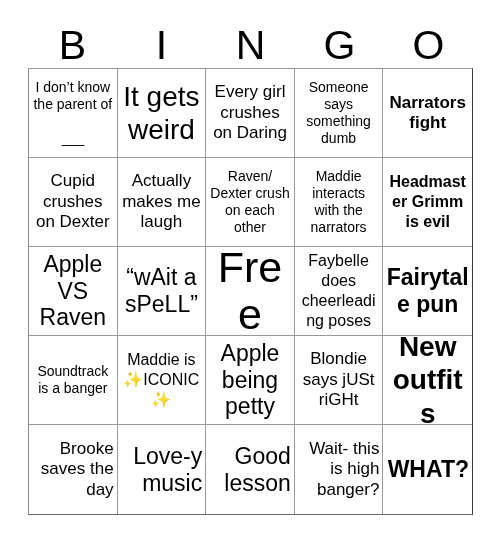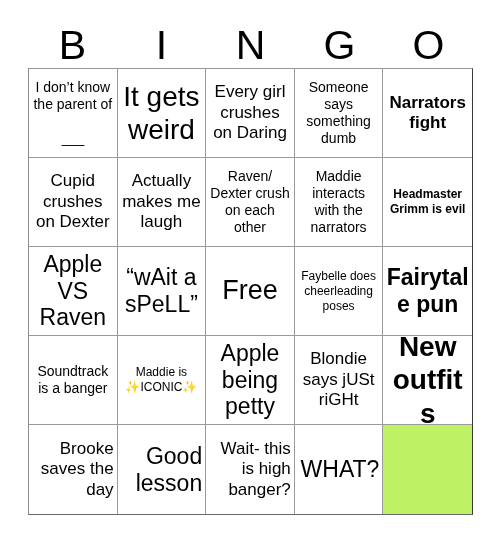--- a/index.html
+++ b/index.html
@@ -82,22 +82,22 @@
     word-wrap: break-word;
     font-family: "Liberation Sans", sans-serif;
     color: #000000;
   }
 
   
   .fs-xl  { font-size: 28px; line-height: 1.18; }
   .fs-lg  { font-size: 23px; line-height: 1.16; }
   .fs-md  { font-size: 17px; line-height: 1.2; }
   .fs-sm  { font-size: 14px; line-height: 1.22; }
-  .fs-xs  { font-size: 12px; line-height: 1.25; }
-  .fs-free { font-size: 27px; line-height: 1.1; }
+  .fs-xs  { font-size: 16px; line-height: 1.25; }
+  .fs-free { font-size: 43px; line-height: 1.1; }
 
   .blank-line {
     display: block;
     letter-spacing: -0.5px;
     margin-top: 16px;
   }
   .sparkle {
     color: #f5b914;
   }
 </style>
@@ -172,20 +172,23 @@
       <div class="cell">
         <span class="cell-text fs-md">Blondie says jUSt riGHt</span>
       </div>
       <div class="cell">
         <span class="cell-text fs-xl">New outfits</span>
       </div>
       <div class="cell">
         <span class="cell-text fs-md">Brooke saves the day</span>
       </div>
       <div class="cell">
+        <span class="cell-text fs-lg">Love-y music</span>
+      </div>
+      <div class="cell">
         <span class="cell-text fs-lg">Good lesson</span>
       </div>
       <div class="cell">
         <span class="cell-text fs-md">Wait- this is high banger?</span>
       </div>
       <div class="cell">
         <span class="cell-text fs-lg">WHAT?</span>
       </div>
     </div>
 

